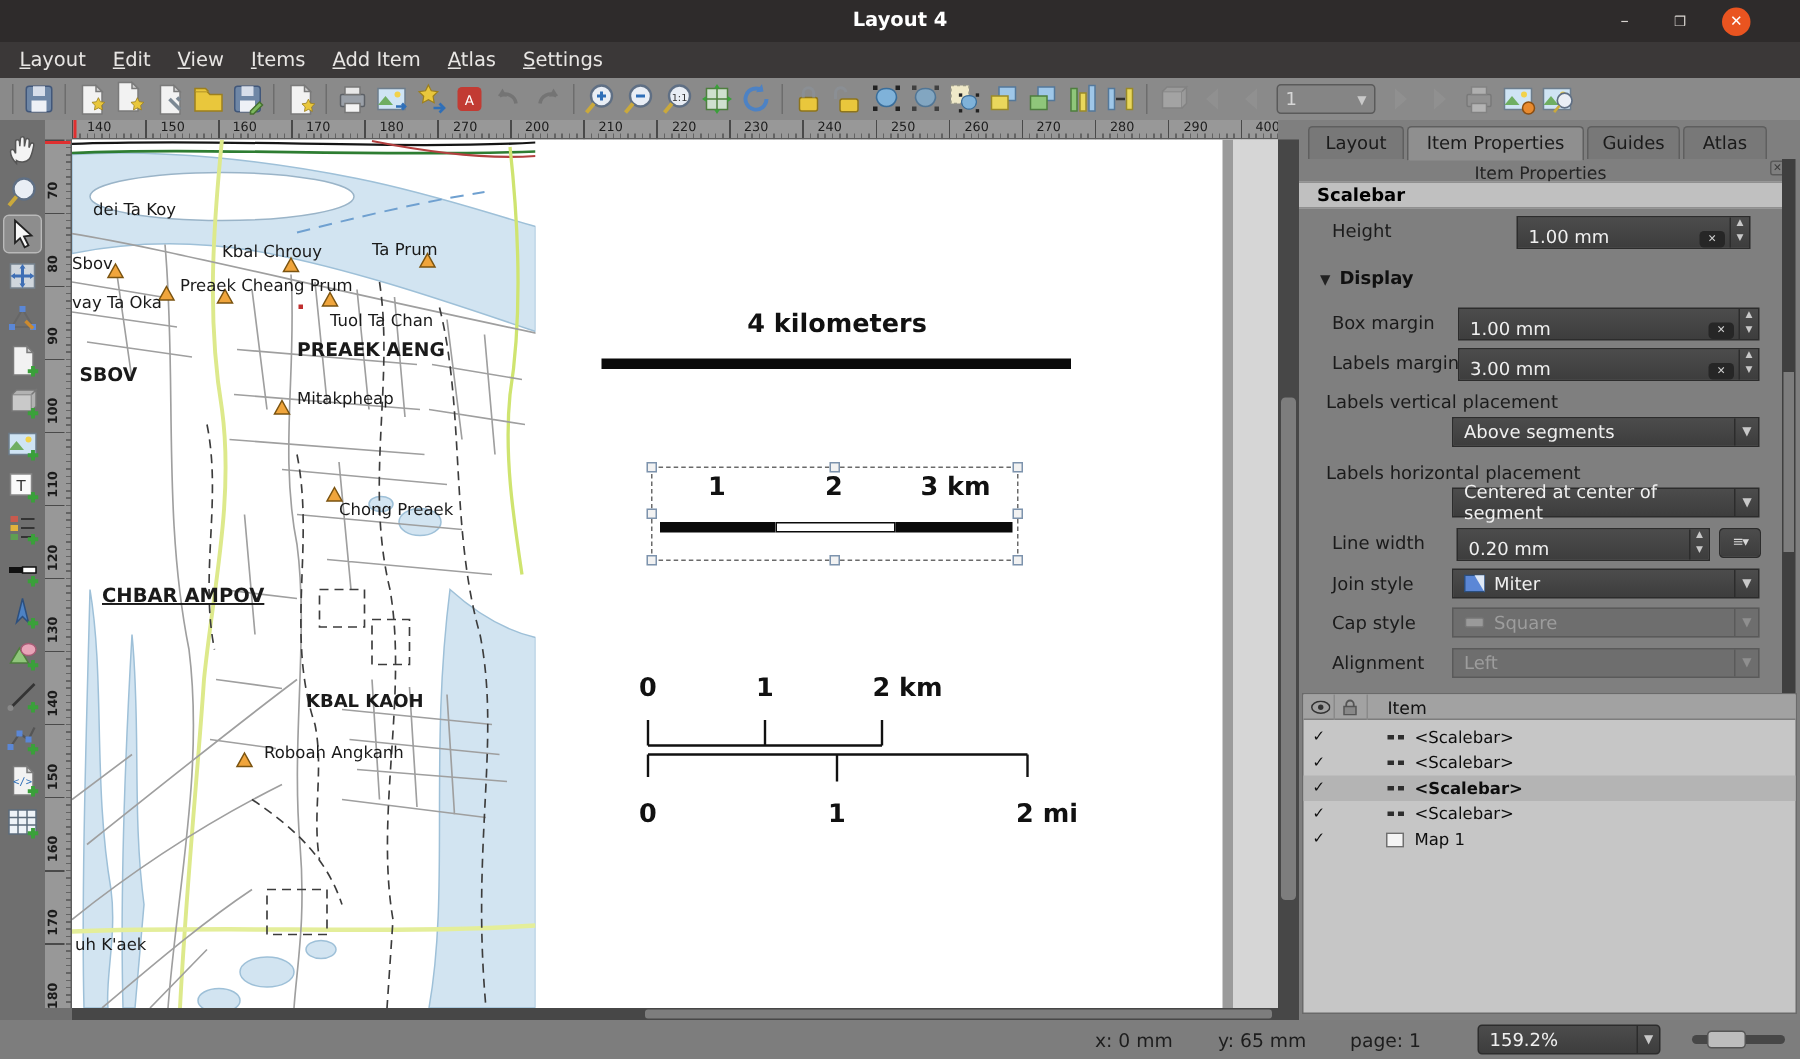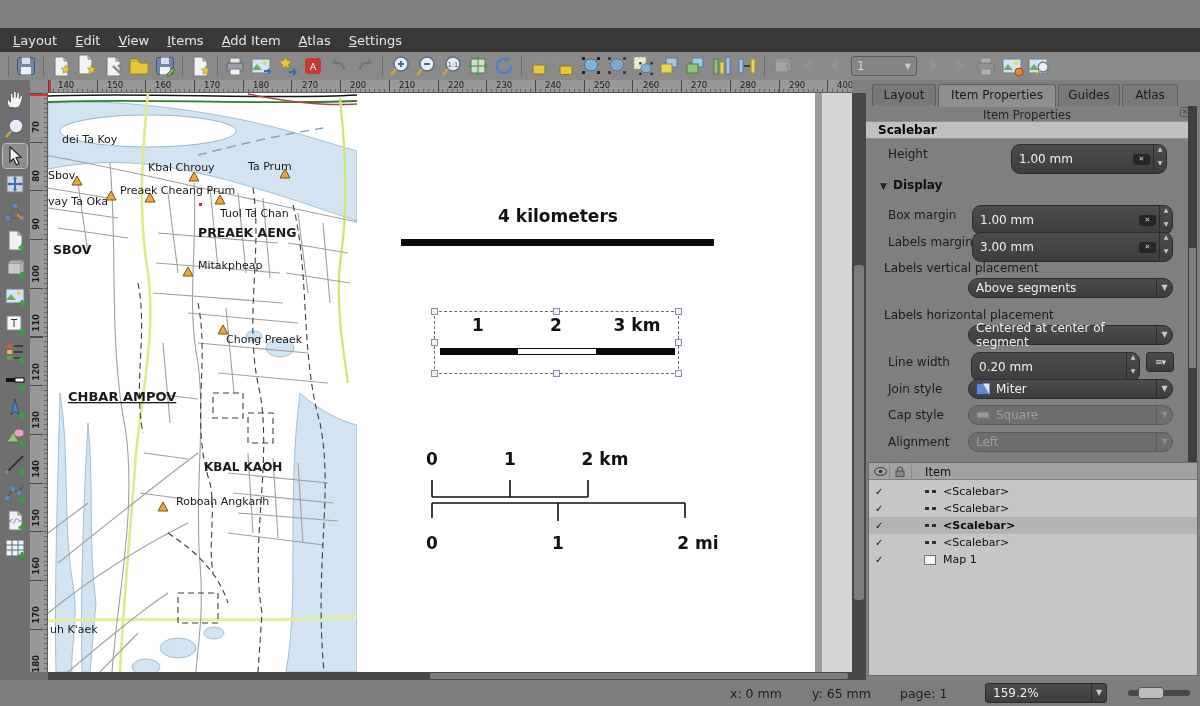--- a/index.html
+++ b/index.html
@@ -90,33 +90,33 @@
   .pclose { position:absolute; width:10px; height:10px; border:1px solid #5a5a5a; border-radius:2px;
     font-size:7px; line-height:9px; text-align:center; color:#3c3c3c; }
   .pclose::before { content:"✕"; }
   #sb-band { position:absolute; left:0; top:37px; width:322px; height:18px; background:#c0c0c0;
     border-top:1px solid #909090; border-bottom:1px solid #909090; font-weight:bold; font-size:12px;
     padding-left:12px; line-height:17px; color:#000; }
   .flabel { position:absolute; left:22px; color:#1b1b1b; }
   .flabel2 { position:absolute; left:18px; color:#1b1b1b; }
   .ghead { position:absolute; left:14px; font-weight:bold; color:#111; }
   .ghead i { font-style:normal; font-size:9px; margin-right:6px; color:#222; }
-  .spinbox { position:absolute; height:30px; background:linear-gradient(#4c4c4c,#3d3d3d); border:1px solid #2c2c2c;
-    border-radius:9px; display:flex; align-items:center; color:#f0f0f0; }
+  .spinbox { position:absolute; height:22px; background:linear-gradient(#4c4c4c,#3d3d3d); border:1px solid #2c2c2c;
+    border-radius:0; display:flex; align-items:flex-end; color:#f0f0f0; }
   .sval { font-weight:normal; font-size:12px; padding-left:7px; flex:1 1 auto; }
   .clr { width:17px; height:11px; background:#262626; border-radius:3px; color:#cfcfcf; font-style:normal;
     font-size:7px; line-height:11px; text-align:center; margin-right:3px; flex:0 0 auto; }
   .clr::before { content:"✕"; }
   .spin { width:13px; align-self:stretch; border-left:1px solid #2c2c2c; display:flex; flex-direction:column;
     flex:0 0 auto; }
   .spin b { flex:1; font-size:6px; color:#c8c8c8; text-align:center; line-height:8px; font-weight:normal; }
   .spin b:first-child::before { content:"▲"; }
   .spin b:last-child::before { content:"▼"; }
   .dropdown { position:absolute; height:20px; background:linear-gradient(#4c4c4c,#3d3d3d); border:1px solid #2c2c2c;
-    border-radius:10px; display:flex; align-items:center; color:#f0f0f0; padding-left:7px; }
+    border-radius:0; display:flex; align-items:center; color:#f0f0f0; padding-left:7px; }
   .dropdown .arrow { margin-left:auto; width:16px; align-self:stretch; border-left:1px solid #2c2c2c;
     text-align:center; font-size:8px; line-height:18px; color:#c8c8c8; font-style:normal; }
   .dropdown .arrow::before { content:"▼"; }
   .dropdown.disabled { background:#6e6e6e; border-color:#5a5a5a; color:#9d9d9d; }
   .dropdown.disabled .arrow { border-left-color:#5a5a5a; color:#8f8f8f; }
   .mini-ic { width:14px; height:12px; margin-right:6px; flex:0 0 auto; }
   #dd-btn { position:absolute; width:28px; height:20px; background:linear-gradient(#4c4c4c,#3d3d3d);
     border:1px solid #2c2c2c; border-radius:3px; color:#d8d8d8; font-size:9px; text-align:center; line-height:18px; }
   #dd-btn::before { content:"≡▾"; letter-spacing:-1px; }
   #panel-scroll { position:absolute; left:322px; top:22px; width:9px; height:399px; background:#3f3f3f; }
@@ -276,20 +276,26 @@
       </symbol>
     <symbol id="b-cube" viewBox="0 0 24 24">
         <rect x="5" y="7" width="13" height="11" fill="#c9c9c9" stroke="#777"></rect>
         <path d="M5 7l3-3h13l-3 3M18 7l3-3v11l-3 3" fill="#b2b2b2" stroke="#777"></path>
       </symbol>
   </defs>
 </svg>
 
 <div id="app">
 
+  <div id="titlebar">
+    <div id="title">Layout 4</div>
+    <div class="winbtn" id="btn-min" style="left:1074px"></div>
+    <div class="winbtn" id="btn-max" style="left:1111px"></div>
+    <div class="winbtn" id="btn-close" style="left:1148px"></div>
+  </div>
 
   <div id="menubar">
     <span class="menu-item">Layout</span>
     <span class="menu-item">Edit</span>
     <span class="menu-item">View</span>
     <span class="menu-item">Items</span>
     <span class="menu-item">Add Item</span>
     <span class="menu-item">Atlas</span>
     <span class="menu-item">Settings</span>
   </div>

